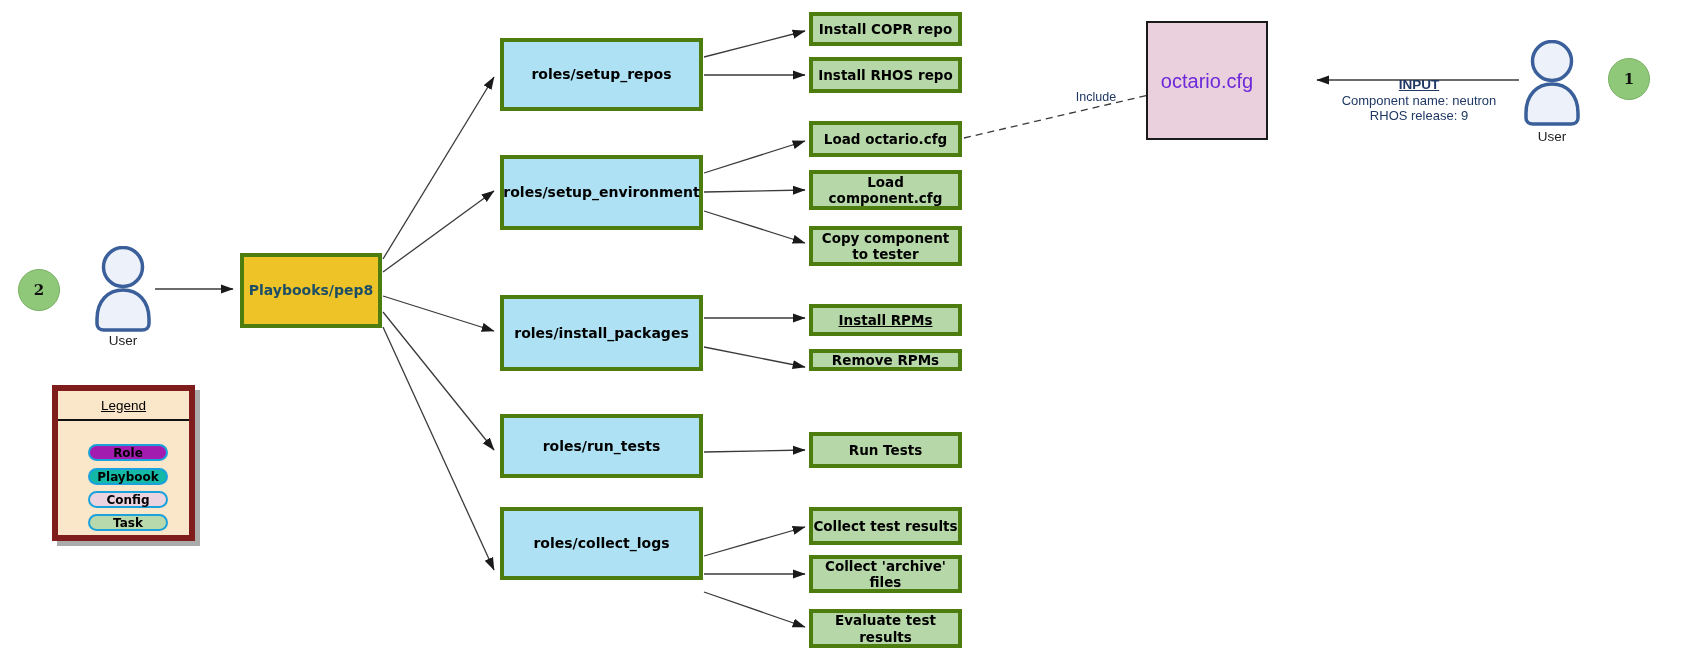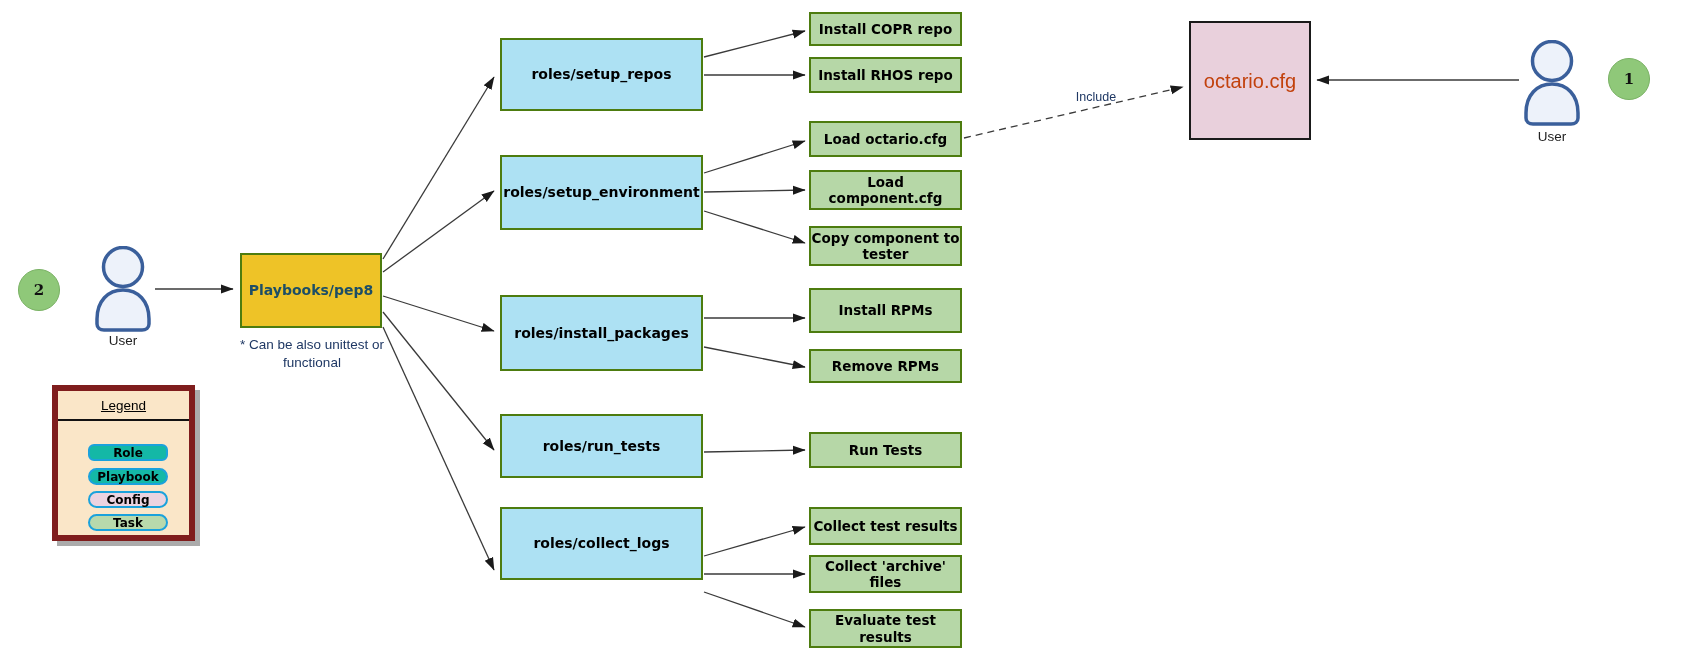--- a/index.html
+++ b/index.html
@@ -3,51 +3,51 @@
 <meta charset="utf-8">
 <style>
   html,body { margin:0; padding:0; background:#ffffff; }
   .canvas { position:relative; width:1690px; height:670px; background:#ffffff; overflow:hidden;
             font-family:"Liberation Sans", sans-serif; }
   .canvas * { box-sizing:border-box; }
   .edges { position:absolute; left:0; top:0; }
 
   
   .node { position:absolute; display:flex; align-items:center; justify-content:center;
-          text-align:center; border:2px solid #4d7c0f; color:#000;
+          text-align:center; border:4px solid #4d7c0f; color:#000;
           font-family:"DejaVu Sans", sans-serif; font-weight:bold; font-size:14px; line-height:1.2; }
 
   
   .role { left:500px; width:203px; }
   #n-setup-repos        { top:38px;  height:73px; }
   #n-setup-environment  { top:155px; height:75px; }
   #n-install-packages   { top:295px; height:76px; }
   #n-run-tests          { top:414px; height:64px; }
   #n-collect-logs       { top:507px; height:73px; }
 
   
   .task { left:809px; width:153px; font-size:13.5px; }
   #n-install-copr    { top:12px;  height:34px; }
   #n-install-rhos    { top:57px;  height:36px; }
   #n-load-octario    { top:121px; height:36px; }
   #n-load-component  { top:170px; height:40px; }
   #n-copy-component  { top:226px; height:40px; }
-  #n-install-rpms    { top:288px; height:45px; }
-  #n-remove-rpms     { top:349px; height:34px; }
+  #n-install-rpms    { top:304px; height:32px;text-decoration:underline; }
+  #n-remove-rpms     { top:349px; height:22px; }
   #n-run-tests-task  { top:432px; height:36px; }
   #n-collect-results { top:507px; height:38px; }
   #n-collect-archive { top:555px; height:38px; }
   #n-evaluate        { top:609px; height:39px; }
 
   
   #n-playbook { left:240px; top:253px; width:142px; height:75px; color:#1d4e66; }
 
   
-  #n-config { left:1189px; top:21px; width:122px; height:119px; border:2px solid #1a1a1a;
-              font-family:"Liberation Sans", sans-serif; font-weight:400; font-size:20px; color:#c2410c; }
+  #n-config { left:1146px; top:21px; width:122px; height:119px; border:2px solid #1a1a1a;
+              font-family:"Liberation Sans", sans-serif; font-weight:400; font-size:20px; color:#6d28d9; }
 
   
   #playbook-note { position:absolute; left:224px; top:336px; width:176px; text-align:center;
                    font-size:13.5px; line-height:1.35; color:#1f3864; white-space:pre-line; }
   #include-label { position:absolute; left:1056px; top:90px; width:80px; text-align:center;
                    font-size:12.5px; color:#1f3864; }
   #input-block   { position:absolute; left:1328px; top:77px; width:182px; text-align:center;
                    font-size:13px; line-height:15.5px; color:#1f3864; }
   #input-title   { font-weight:bold; text-decoration:underline; font-size:13.5px; }
 
@@ -131,21 +131,20 @@
     <svg width="62" height="86" viewBox="0 0 62 86">
       <g stroke="#3a5f9b" stroke-width="3.5" fill="#edf2fa">
         <path d="M31,44 C16,44 5,55 5,73 L5,78 C5,81.5 8,84 12,84 L50,84 C54,84 57,81.5 57,78 L57,73 C57,55 46,44 31,44 Z"></path>
         <circle cx="31" cy="21" r="19.5"></circle>
       </g>
     </svg>
   </div>
   <div id="user-right-label" class="user-label">User</div>
 
   <div id="n-playbook" class="node" style="background: rgb(238, 195, 39);">Playbooks/pep8</div>
-  <div id="playbook-note">* Can be also unittest or functional</div>
 
   <div id="n-setup-repos" class="node role" style="background: rgb(173, 225, 243);">roles/setup_repos</div>
   <div id="n-setup-environment" class="node role" style="background: rgb(173, 225, 243);">roles/setup_environment</div>
   <div id="n-install-packages" class="node role" style="background: rgb(173, 225, 243);">roles/install_packages</div>
   <div id="n-run-tests" class="node role" style="background: rgb(173, 225, 243);">roles/run_tests</div>
   <div id="n-collect-logs" class="node role" style="background: rgb(173, 225, 243);">roles/collect_logs</div>
 
   <div id="n-install-copr" class="node task" style="background: rgb(182, 215, 167);">Install COPR repo</div>
   <div id="n-install-rhos" class="node task" style="background: rgb(182, 215, 167);">Install RHOS repo</div>
   <div id="n-load-octario" class="node task" style="background: rgb(182, 215, 167);">Load octario.cfg</div>
@@ -154,24 +153,29 @@
   <div id="n-install-rpms" class="node task" style="background: rgb(182, 215, 167);">Install RPMs</div>
   <div id="n-remove-rpms" class="node task" style="background: rgb(182, 215, 167);">Remove RPMs</div>
   <div id="n-run-tests-task" class="node task" style="background: rgb(182, 215, 167);">Run Tests</div>
   <div id="n-collect-results" class="node task" style="background: rgb(182, 215, 167);">Collect test results</div>
   <div id="n-collect-archive" class="node task" style="background: rgb(182, 215, 167);">Collect 'archive' files</div>
   <div id="n-evaluate" class="node task" style="background: rgb(182, 215, 167);">Evaluate test results</div>
 
   <div id="n-config" class="node" style="background: rgb(233, 208, 220);">octario.cfg</div>
   <div id="include-label">Include</div>
 
+  <div id="input-block">
+    <div id="input-title">INPUT</div>
+    <div id="input-component">Component name: neutron</div>
+    <div id="input-release">RHOS release: 9</div>
+  </div>
 
   <div id="legend" style="background: rgb(250, 230, 200);">
     <div id="legend-header">
       <span id="legend-title">Legend</span>
     </div>
-    <div id="pill-role" class="legend-pill" style="background: #14b8a6; border-radius: 6px;">Role</div>
+    <div id="pill-role" class="legend-pill" style="background: #a21caf;">Role</div>
     <div id="pill-playbook" class="legend-pill" style="background: #14b8a6;">Playbook</div>
     <div id="pill-config" class="legend-pill" style="background: rgb(235, 211, 224);">Config</div>
     <div id="pill-task" class="legend-pill" style="background: rgb(184, 217, 172);">Task</div>
   </div>
 
 </div>
 
 </body></html>

